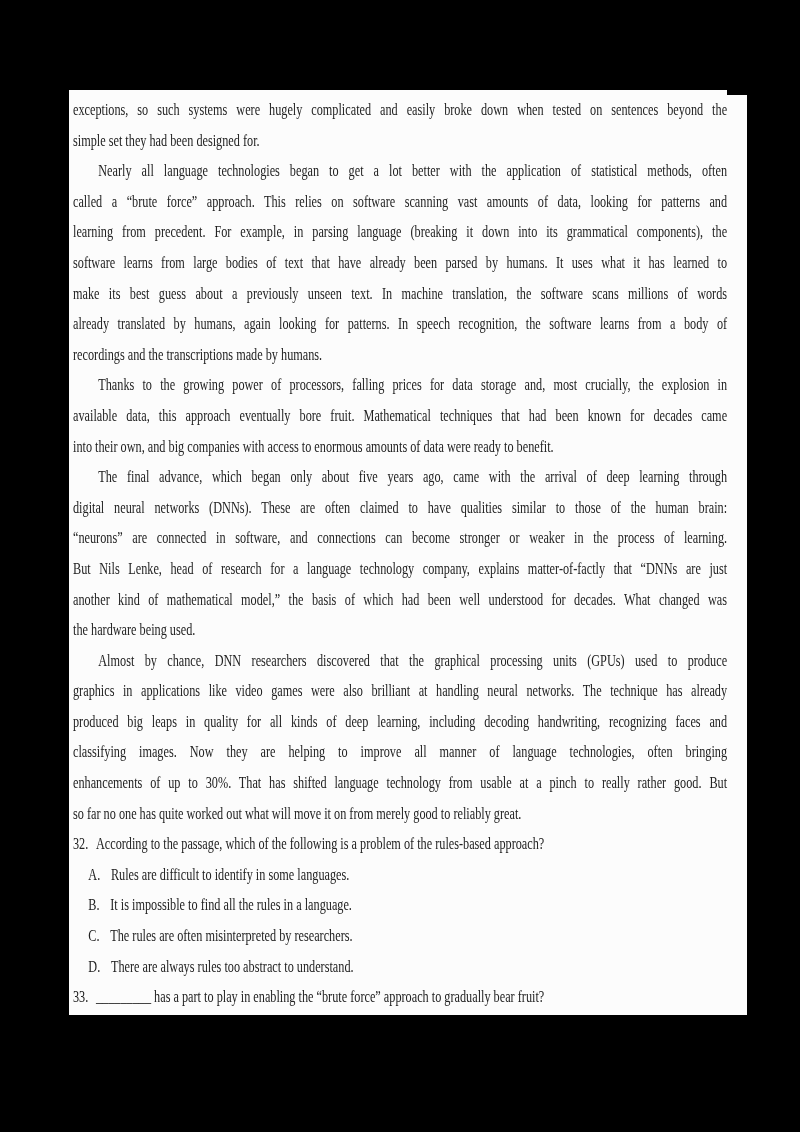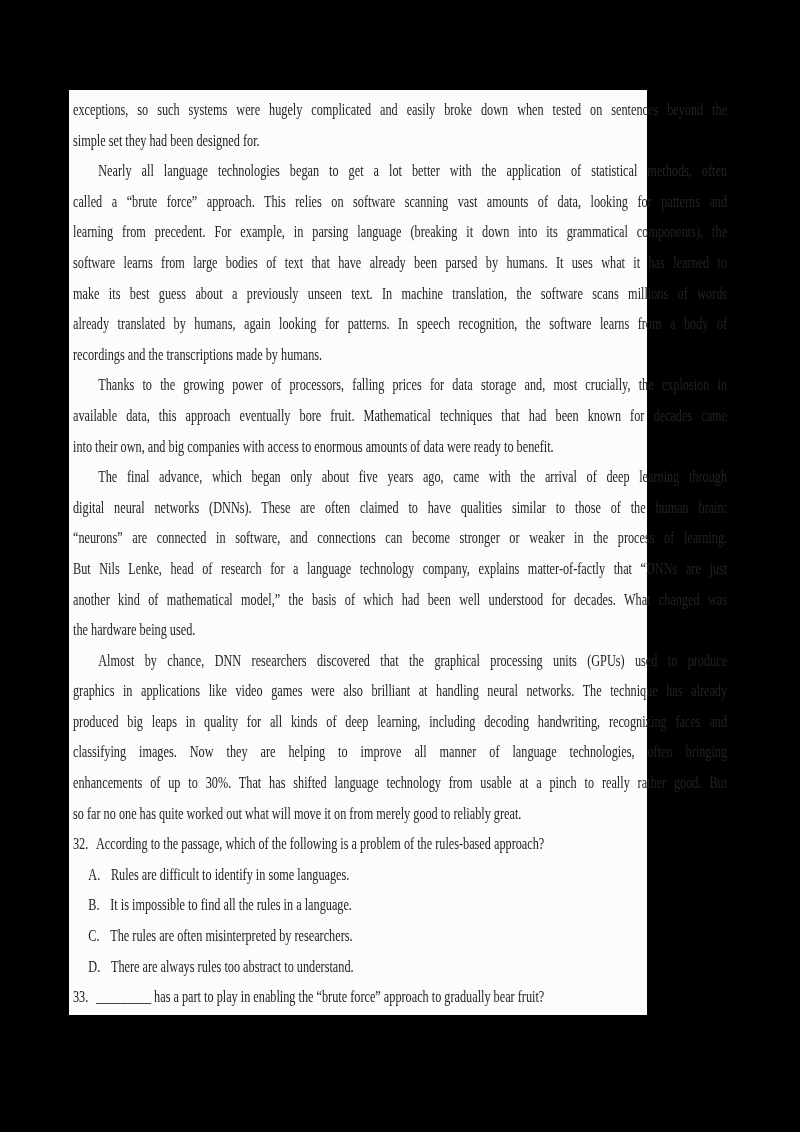--- a/index.html
+++ b/index.html
@@ -6,21 +6,21 @@
   body {
     width: 800px; height: 1132px;
     background: #000000;
     position: relative;
     overflow: hidden;
     font-family: "Liberation Serif", "DejaVu Serif", serif;
   }
   .paper {
     position: absolute;
     left: 69px; top: 90px;
-    width: 578px; height: 925px;
+    width: 678px; height: 925px;
     background: #fcfcfc;
   }
   .corner-notch {
     position: absolute;
     left: 727px; top: 0;
     width: 73px; height: 95px;
     background: #000000;
     z-index: 3;
   }
   .content {

